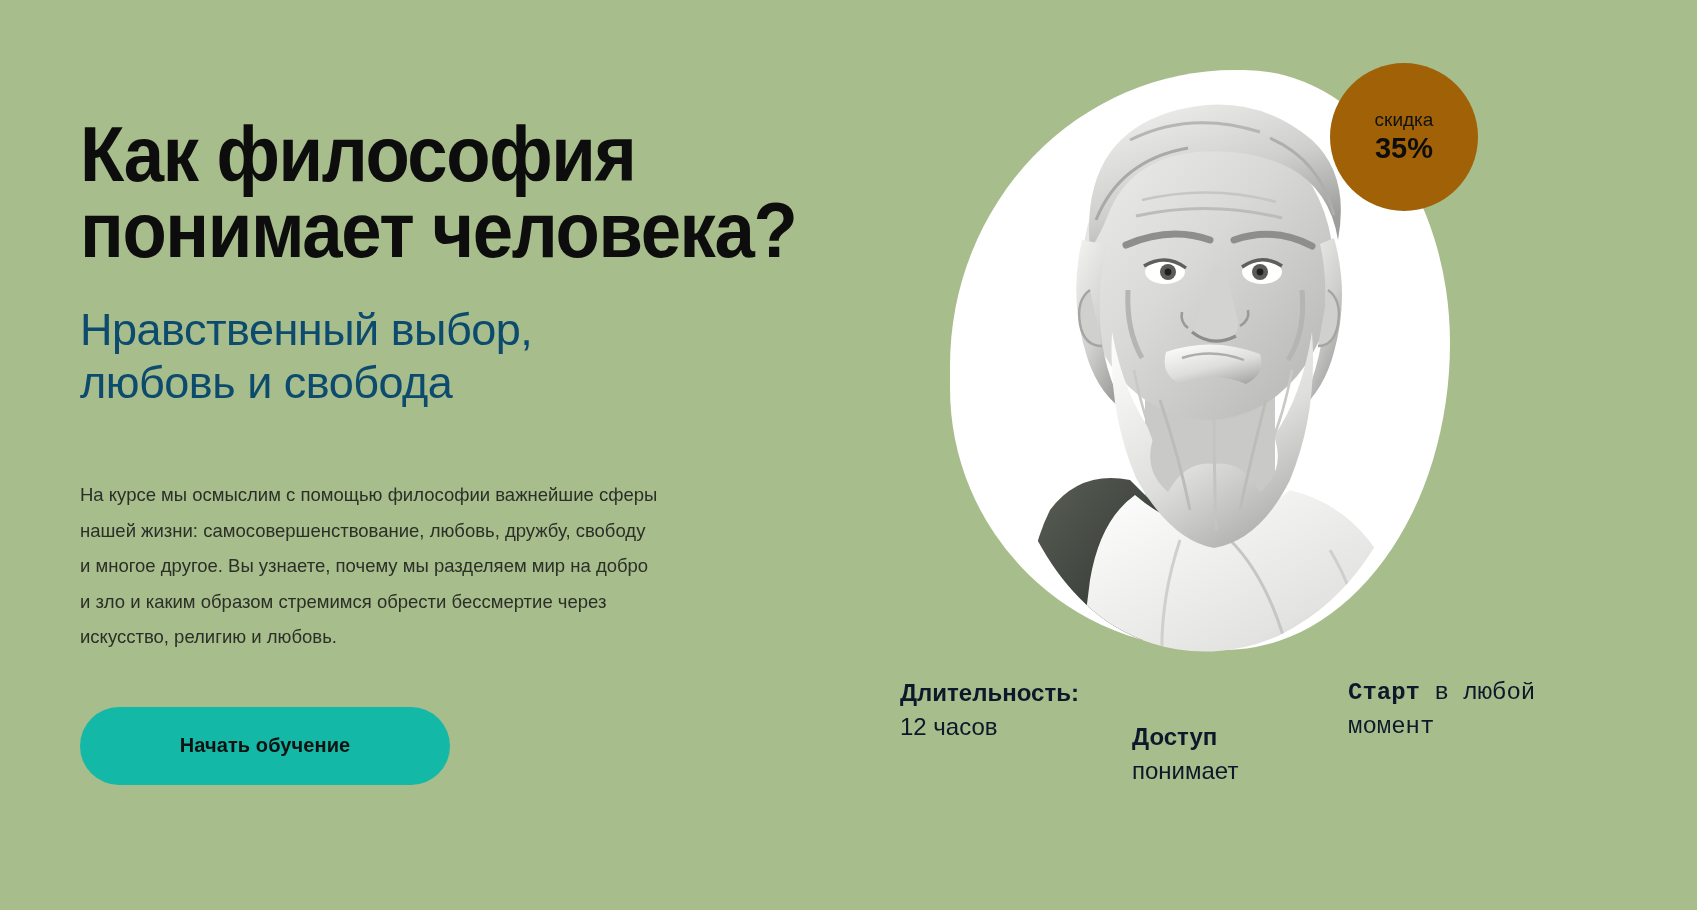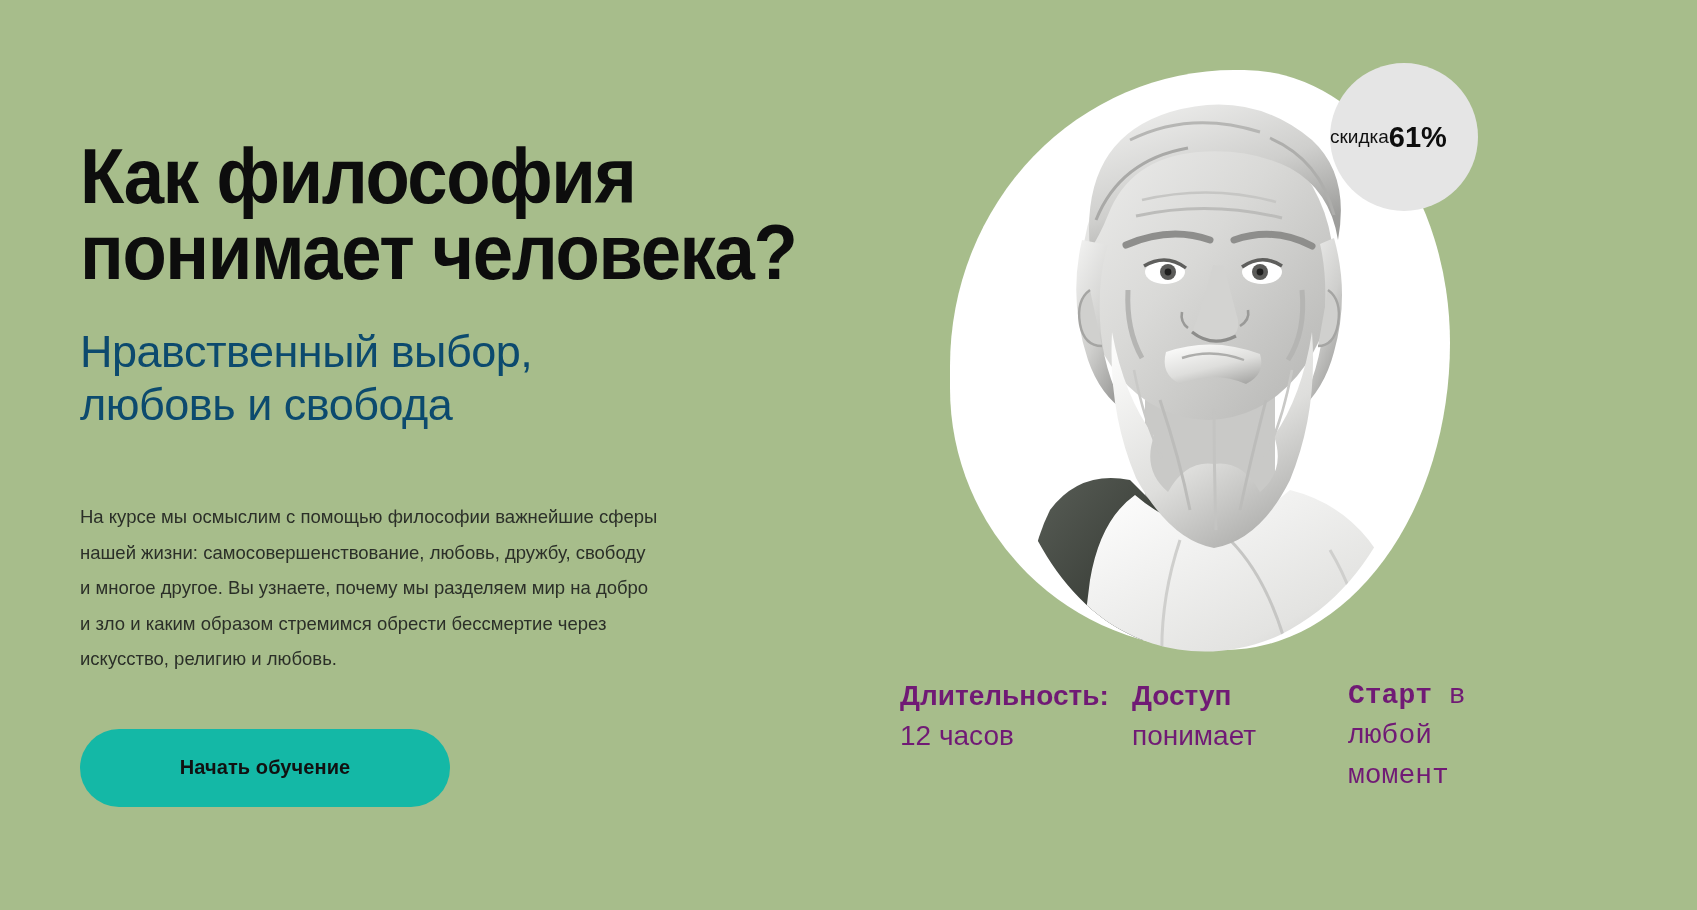--- a/index.html
+++ b/index.html
@@ -10,21 +10,21 @@
     color:#1a1a1a;
     position:relative;
   }
 
   .hero { position:absolute; inset:0; }
 
   
   .left {
     position:absolute;
     left:80px;
-    top:138px;
+    top:116px;
     width:880px;
   }
 
   .headline {
     font-family:"Liberation Sans Narrow","Liberation Sans", sans-serif;
     font-weight:700;
     font-size:78px;
     line-height:0.98;
     letter-spacing:-1.5px;
     color:#0d0d0d;
@@ -97,49 +97,49 @@
   }
 
   
   .badge {
     position:absolute;
     left:1330px;
     top:63px;
     width:148px;
     height:148px;
     border-radius:50%;
-    background:#e5e5e5;
+    background:#a16207;
     display:flex;
-    flex-direction:row;
+    flex-direction:column;
     align-items:center;
-    justify-content:flex-start;
+    justify-content:center;
     z-index:5;
   }
   .badge-top { font-size:19px; font-weight:400; color:#111; line-height:1.25; }
   .badge-value { font-size:29px; font-weight:700; color:#0d0d0d; line-height:1.2; }
 
   
   .meta {
     position:absolute;
     left:900px;
     top:676px;
     display:flex;
     gap:56px;
     align-items:flex-start;
   }
   .meta-item {
-    font-size:28px;
+    font-size:24px;
     line-height:1.42;
-    color:#701a75;
+    color:#0f172a;
     max-width:200px;
   }
   .meta-item b { font-weight:700; }
   .meta-item .meta-rest { font-weight:400; }
   .m0 { width:176px; }
-  .m1 { width:160px; }
+  .m1 { width:160px;margin-top:44px; }
   .m2 { width:190px;font-family:Liberation Mono, monospace; }
 </style>
 </head>
 <body style="background: rgb(167, 189, 139);">
 
 <div class="hero">
 
   <div class="portrait-wrap">
     <div class="blob"></div>
     <svg class="portrait-svg" viewBox="0 0 560 620">
@@ -236,21 +236,21 @@
         <path d="M398,250 Q412,260 408,284 Q404,306 388,306" fill="#d0d0ce" stroke="#a5a5a3" stroke-width="2.4"></path>
 
         <path d="M206,176 Q278,160 352,178" fill="none" stroke="#bcbcba" stroke-width="3"></path>
         <path d="M212,160 Q280,144 346,162" fill="none" stroke="#c6c6c4" stroke-width="2.6"></path>
       </g>
     </svg>
   </div>
 
   <div class="badge">
     <div class="badge-top">скидка</div>
-    <div class="badge-value">61%</div>
+    <div class="badge-value">35%</div>
   </div>
 
   <div class="left">
     <h1 class="headline">Как философия
 понимает человека?</h1>
     <h2 class="subhead">Нравственный выбор,
 любовь и свобода</h2>
     <p class="lede">На курсе мы осмыслим с помощью философии важнейшие сферы
 нашей жизни: самосовершенствование, любовь, дружбу, свободу
 и многое другое. Вы узнаете, почему мы разделяем мир на добро

